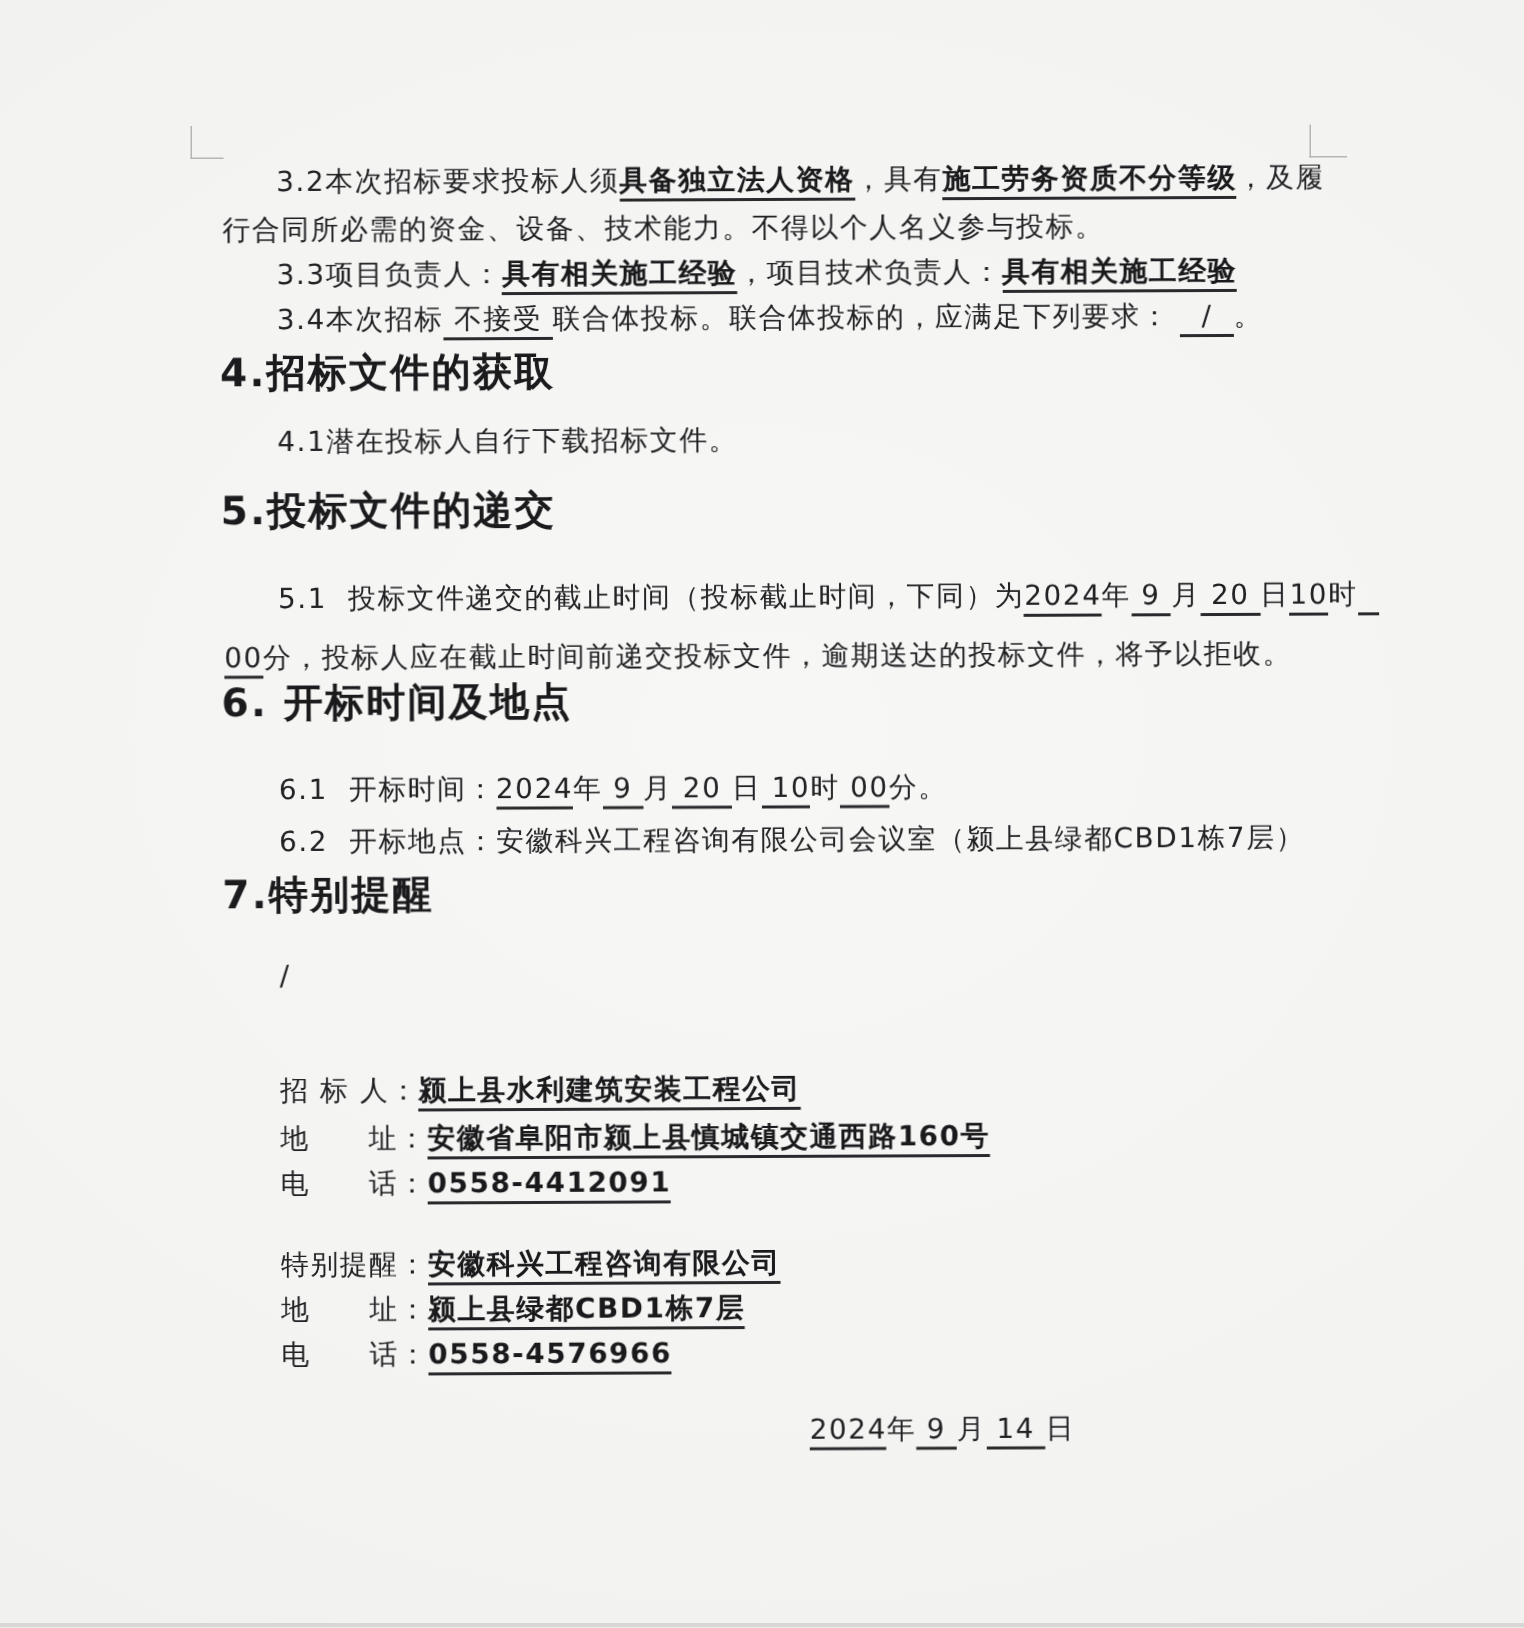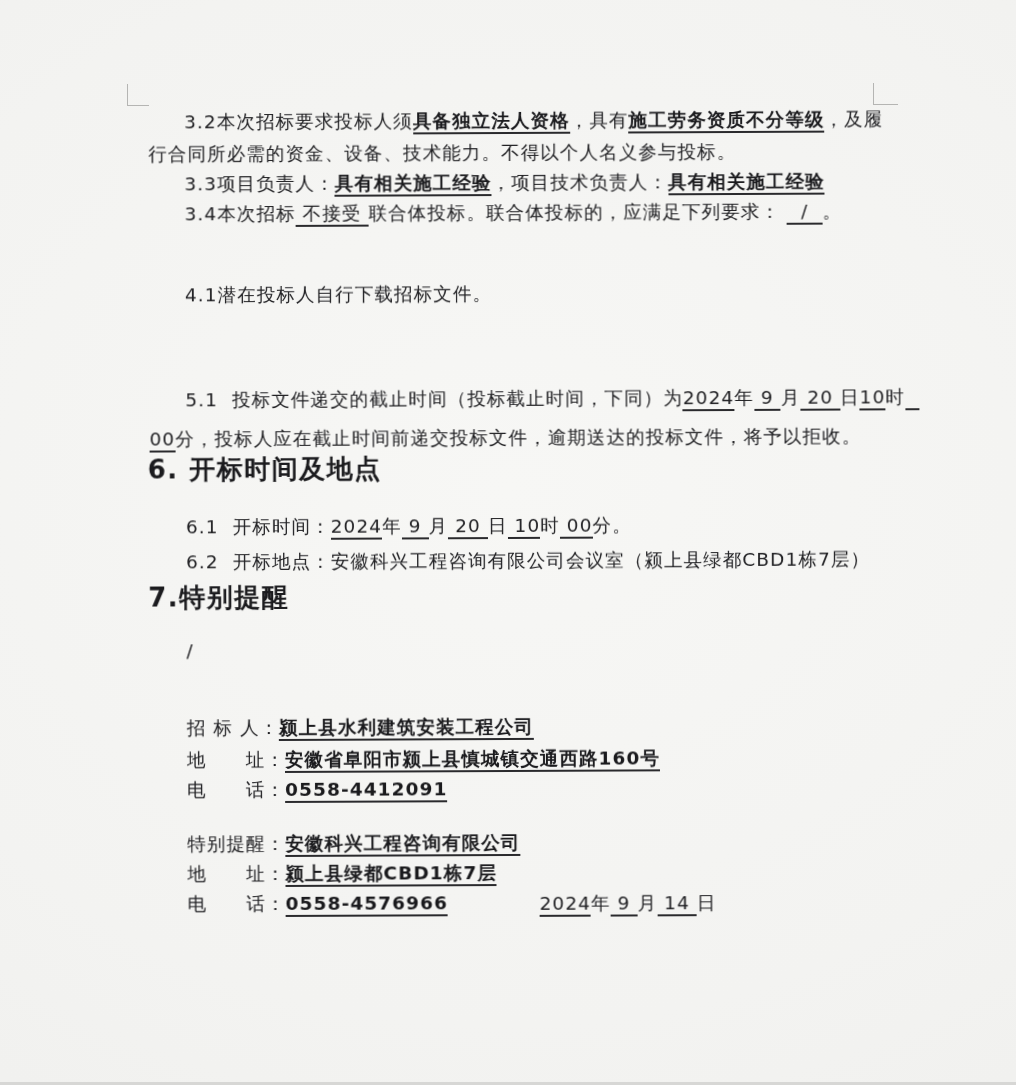--- a/index.html
+++ b/index.html
@@ -62,31 +62,33 @@
 
 <div id="page">
   <div class="cropmark" id="crop-left"></div>
   <div class="cropmark" id="crop-right"></div>
 
   <div id="content">
     <div class="line" style="top:108px"><span>3.2本次招标要求投标人须</span><span class="b u">具备独立法人资格</span><span>，具有</span><span class="b u">施工劳务资质不分等级</span><span>，及履</span></div>
     <div class="line margin" style="top:140px"><span>行合同所必需的资金、设备、技术能力。不得以个人名义参与投标。</span></div>
     <div class="line" style="top:170px"><span>3.3项目负责人：</span><span class="b u">具有相关施工经验</span><span>，项目技术负责人：</span><span class="b u">具有相关施工经验</span></div>
     <div class="line" style="top:200px"><span>3.4本次招标</span><span class="u"> 不接受 </span><span>联合体投标。联合体投标的，应满足下列要求： </span><span class="u">  /  </span><span>。</span></div>
+    <div class="line h" style="top:232px"><span>4.招标文件的获取</span></div>
     <div class="line" style="top:281px"><span>4.1潜在投标人自行下载招标文件。</span></div>
+    <div class="line h" style="top:324px"><span>5.投标文件的递交</span></div>
     <div class="line" style="top:386px"><span>5.1  投标文件递交的截止时间（投标截止时间，下同）为</span><span class="u">2024</span><span>年</span><span class="u"> 9 </span><span>月</span><span class="u"> 20 </span><span>日</span><span class="u">10</span><span>时</span><span class="u">  </span></div>
     <div class="line margin" style="top:425px"><span class="u">00</span><span>分，投标人应在截止时间前递交投标文件，逾期送达的投标文件，将予以拒收。</span></div>
     <div class="line h" style="top:452px"><span>6. 开标时间及地点</span></div>
     <div class="line" style="top:513px"><span>6.1  开标时间：</span><span class="u">2024</span><span>年</span><span class="u"> 9 </span><span>月</span><span class="u"> 20 </span><span>日</span><span class="u"> 10</span><span>时</span><span class="u"> 00</span><span>分。</span></div>
     <div class="line" style="top:548px"><span>6.2  开标地点：安徽科兴工程咨询有限公司会议室（颍上县绿都CBD1栋7层）</span></div>
     <div class="line h" style="top:580px"><span>7.特别提醒</span></div>
     <div class="line" style="top:637px"><span>/</span></div>
     <div class="line contact" style="top:714px"><span>招 标 人：</span><span class="u">颍上县水利建筑安装工程公司</span></div>
     <div class="line contact" style="top:746px"><span>地　　址：</span><span class="u">安徽省阜阳市颍上县慎城镇交通西路160号</span></div>
     <div class="line contact" style="top:776px"><span>电　　话：</span><span class="u">0558-4412091</span></div>
     <div class="line contact" style="top:830px"><span>特别提醒：</span><span class="u">安徽科兴工程咨询有限公司</span></div>
     <div class="line contact" style="top:860px"><span>地　　址：</span><span class="u">颍上县绿都CBD1栋7层</span></div>
     <div class="line contact" style="top:890px"><span>电　　话：</span><span class="u">0558-4576966</span></div>
-    <div class="line date" style="top:891px"><span class="u">2024</span><span>年</span><span class="u"> 9 </span><span>月</span><span class="u"> 14 </span><span>日</span></div>
+    <div class="line date" style="top:941px"><span class="u">2024</span><span>年</span><span class="u"> 9 </span><span>月</span><span class="u"> 14 </span><span>日</span></div>
   </div>
 
   <div id="bottom-edge"></div>
 </div>
 
 </body></html>

